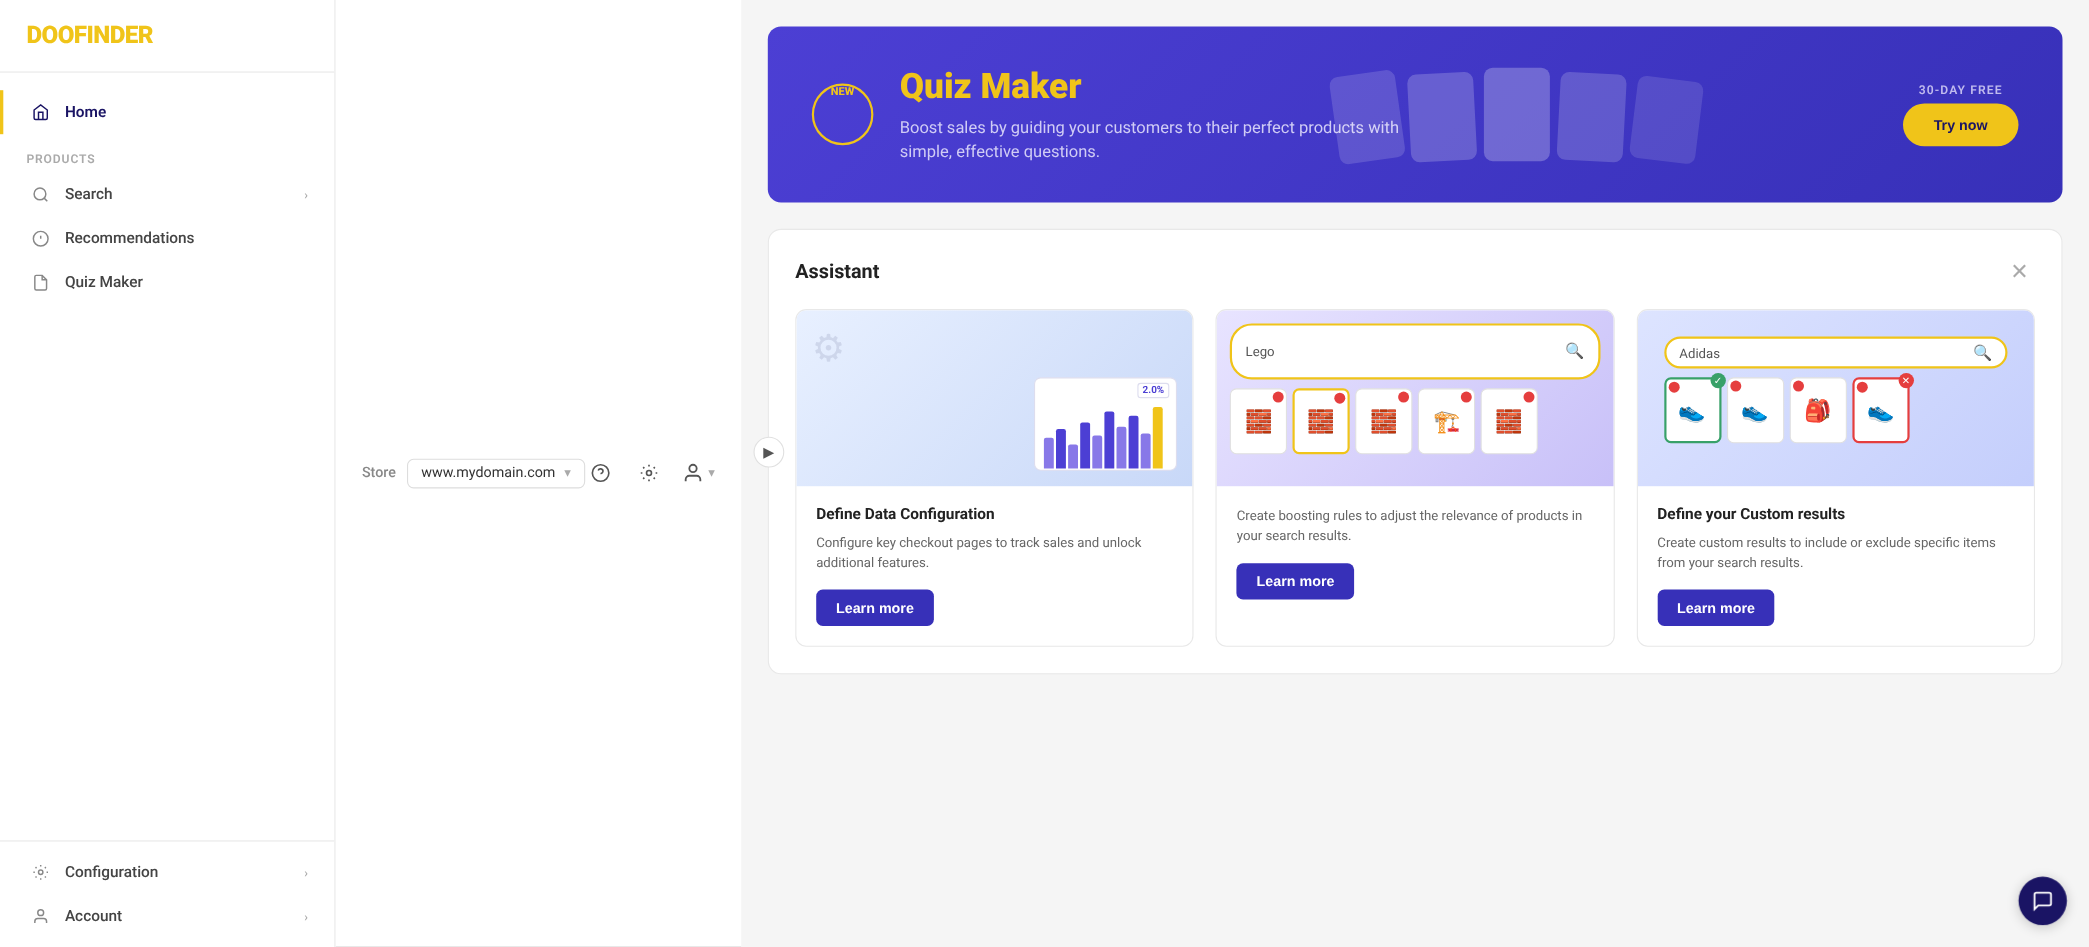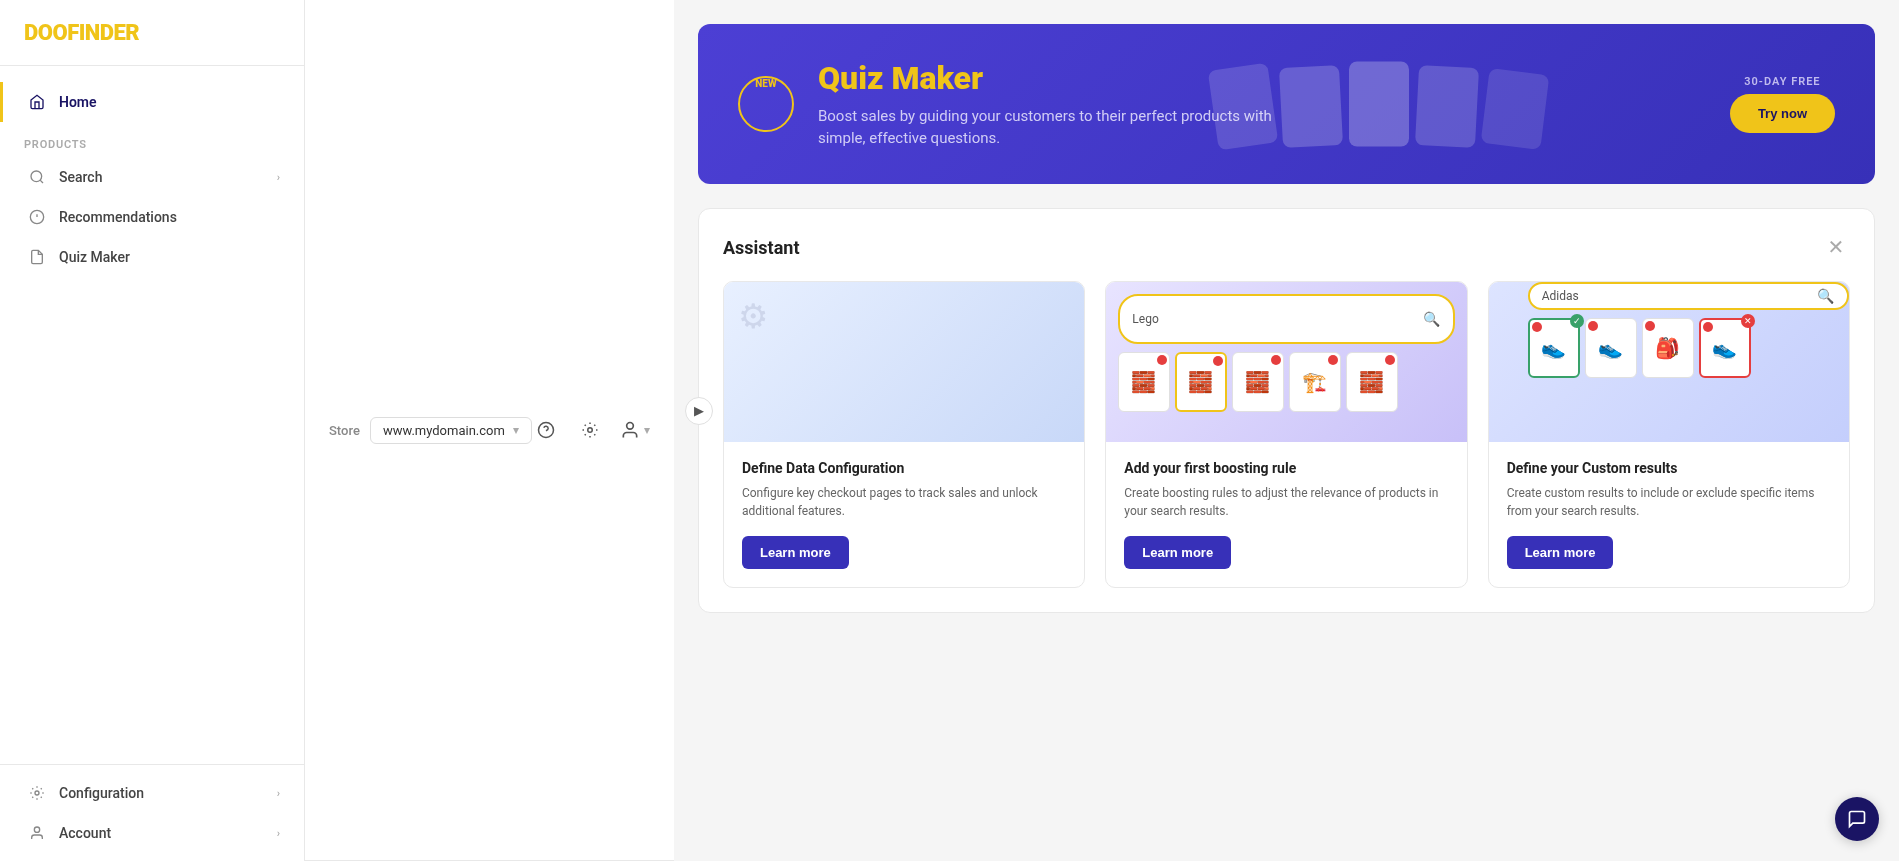--- a/index.html
+++ b/index.html
@@ -358,20 +358,37 @@
         </button>
       </div>
 
       <div class="assistant-cards">
 
         <div class="assistant-card">
           <div class="card-image card-image-1">
 
             <div style="width:100%; height:100%; position:relative; padding:14px; display:flex; align-items:flex-end; justify-content:flex-end;">
               <div style="position:absolute; top:14px; left:14px; font-size:34px; color:#c0c8e0; opacity:0.6;">⚙</div>
+              <div style="background:#fff; border:1px solid #dde; border-radius:6px; width:130px; height:85px; padding:6px 8px; position:relative;">
+                <div style="position:absolute; top:4px; right:6px; font-size:9px; font-weight:700; color:#4c3fd4; background:#fff; padding:1px 4px; border-radius:3px; border:1px solid #dde;">
+                  <span>2.0%</span>
+                </div>
+                <div style="display:flex; align-items:flex-end; gap:2px; height:60px; margin-top:16px;">
+                  <div style="width:9px; height:28px; background:#8878e8; border-radius:2px 2px 0 0;"></div>
+                  <div style="width:9px; height:36px; background:#4c3fd4; border-radius:2px 2px 0 0;"></div>
+                  <div style="width:9px; height:22px; background:#8878e8; border-radius:2px 2px 0 0;"></div>
+                  <div style="width:9px; height:42px; background:#4c3fd4; border-radius:2px 2px 0 0;"></div>
+                  <div style="width:9px; height:30px; background:#8878e8; border-radius:2px 2px 0 0;"></div>
+                  <div style="width:9px; height:52px; background:#4c3fd4; border-radius:2px 2px 0 0;"></div>
+                  <div style="width:9px; height:38px; background:#8878e8; border-radius:2px 2px 0 0;"></div>
+                  <div style="width:9px; height:48px; background:#4c3fd4; border-radius:2px 2px 0 0;"></div>
+                  <div style="width:9px; height:32px; background:#8878e8; border-radius:2px 2px 0 0;"></div>
+                  <div style="width:9px; height:56px; background:#f0c419; border-radius:2px 2px 0 0;"></div>
+                </div>
+              </div>
             </div>
           </div>
           <div class="card-body">
             <div class="card-title">Define Data Configuration</div>
             <div class="card-desc">Configure key checkout pages to track sales and unlock additional features.</div>
             <button class="card-learn-btn">Learn more</button>
           </div>
         </div>
 
         <div class="assistant-card">
@@ -401,29 +418,28 @@
                   <div style="font-size:20px;">🏗️</div>
                 </div>
                 <div style="background:#fff; border:1px solid #e0e0e0; border-radius:6px; width:52px; height:60px; position:relative; display:flex; align-items:center; justify-content:center;">
                   <div style="position:absolute; top:2px; right:2px; width:10px; height:10px; background:#e53e3e; border-radius:50%;"></div>
                   <div style="font-size:20px;">🧱</div>
                 </div>
               </div>
             </div>
           </div>
           <div class="card-body">
-            <div class="card-title">Add your first boosting rule</div>
             <div class="card-desc">Create boosting rules to adjust the relevance of products in your search results.</div>
             <button class="card-learn-btn">Learn more</button>
           </div>
         </div>
 
         <div class="assistant-card">
           <div class="card-image card-image-3">
-            <div style="width:100%; height:100%; padding:0; display:flex; flex-direction:column; gap:8px;margin-left:39px;">
+            <div style="width:100%; height:100%; padding:24px; display:flex; flex-direction:column; gap:8px;">
 
               <div style="display:flex; align-items:center; background:#fff; border:2px solid #f0c419; border-radius:20px; padding:4px 12px; gap:6px; font-size:12px; color:#555;">
                 <span>Adidas</span>
                 <span style="margin-left:auto; color:#aaa; font-size:14px;">🔍</span>
               </div>
 
               <div style="display:flex; gap:5px; flex-wrap:wrap;">
                 <div style="background:#fff; border:2px solid #38a169; border-radius:6px; width:52px; height:60px; position:relative; display:flex; align-items:center; justify-content:center;">
                   <div style="position:absolute; top:-6px; right:-6px; width:14px; height:14px; background:#38a169; border-radius:50%; color:#fff; font-size:9px; display:flex; align-items:center; justify-content:center;">✓</div>
                   <div style="position:absolute; top:2px; left:2px; width:10px; height:10px; background:#e53e3e; border-radius:50%;"></div>

